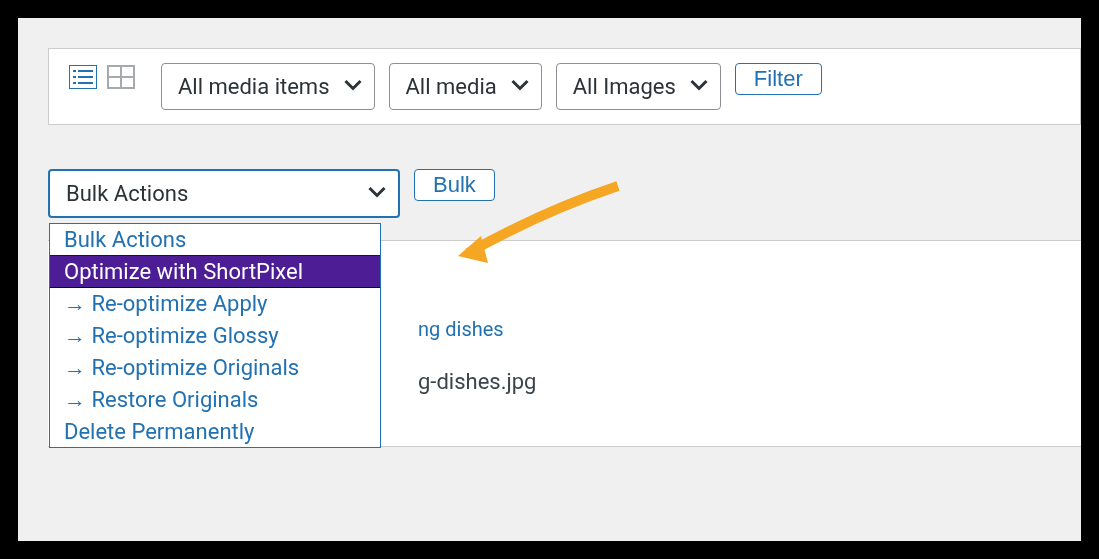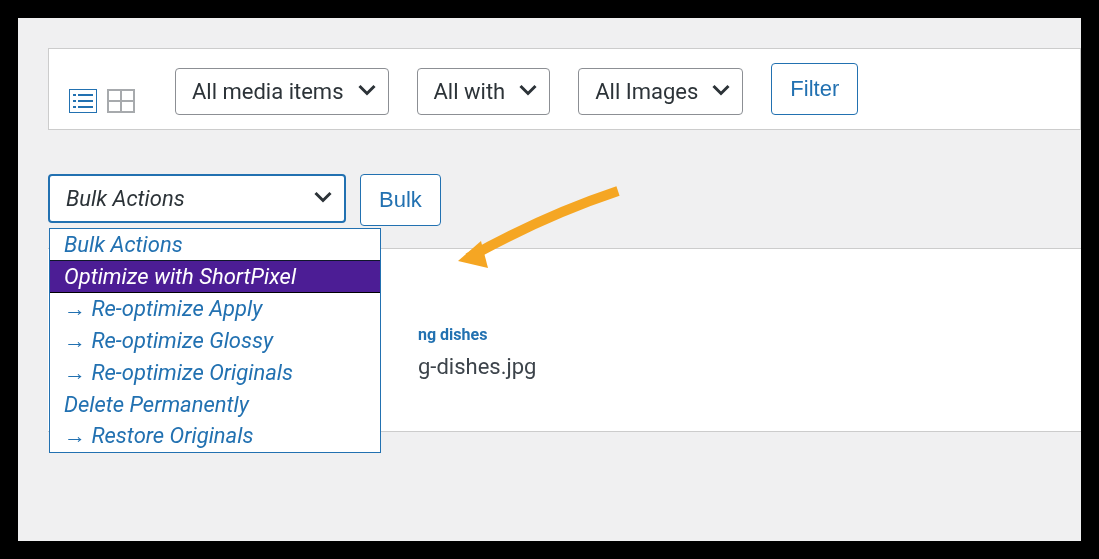--- a/index.html
+++ b/index.html
@@ -16,22 +16,22 @@
       height: 100%;
       padding: 30px 0 0 30px;
       position: relative;
       overflow: hidden;
     }
     .toolbar {
       background: #fff;
       border: 1px solid #ccc;
       padding: 14px 18px;
       display: flex;
-      align-items: flex-end;
-      gap: 28px;
+      align-items: flex-start;
+      gap: 14px;
     }
     .view-switch { display: flex; gap: 6px; margin-right: 10px;}
     .view-btn {
       width: 32px; height: 28px;
       display: flex; align-items: center; justify-content: center;
       color: #8c8f94;
     }
     .view-btn.active { color: #2271b1; }
     .select {
       border: 1px solid #8c8f94;
@@ -47,44 +47,43 @@
     }
     .select .chev {
       position: absolute; right: 12px; top: 50%; transform: translateY(-50%);
       color: #2c3338;
     }
     .btn {
       border: 1px solid #2271b1;
       background: #fff;
       color: #2271b1;
       font-size: 22px;
-      padding: 12px 18px;
+      padding: 2px 18px;
       border-radius: 4px;
       cursor: pointer;
     }
     .actions-row {
       margin-top: 44px;
       display: flex;
       gap: 14px;
       align-items: flex-start;
       position: relative;
     }
     .bulk-select {
       border: 2px solid #2271b1;
       background: #fff;
       color: #2c3338;
       font-size: 22px;
       padding: 10px 44px 10px 16px;
       border-radius: 4px;
-      width: 298px;
+      width: 352px;
       position: relative;
       display: flex;
       align-items: center;
       cursor: pointer;
-      font-style: italic;
     }
     .bulk-select .chev {
       position: absolute; right: 12px; top: 50%; transform: translateY(-50%);
     }
     .dropdown {
       position: absolute;
       top: 52px;
       left: -1px;
       width: 332px;
       background: #fff;
@@ -116,29 +115,29 @@
     .content-area {
       margin-top: 22px;
       background: #fff;
       border-top: 1px solid #ccc;
       border-bottom: 1px solid #ccc;
       padding: 76px 0 52px 0;
       position: relative;
     }
     .item-title {
       color: #2271b1;
-      font-size: 16px;
-      font-weight: 700;
+      font-size: 20px;
+      font-weight: 400;
       margin-left: 370px;
     }
     .item-file {
       color: #3c434a;
       font-size: 22px;
       margin-left: 370px;
-      margin-top: 10px;
+      margin-top: 28px;
     }
     .chev-svg { width: 18px; height: 18px; }
   </style>
 </head>
 <body>
 
 <div class="frame">
 
   <div class="toolbar">
     <div class="view-switch">
@@ -165,21 +164,21 @@
     <div class="select">
       <span>All media items</span>
       <span class="chev">
         <svg class="chev-svg" viewBox="0 0 12 12">
             <path d="M1 3 L6 8 L11 3" fill="none" stroke="#2c3338" stroke-width="2"></path>
           </svg>
       </span>
     </div>
 
     <div class="select">
-      <span>All with</span>
+      <span>All media</span>
       <span class="chev">
         <svg class="chev-svg" viewBox="0 0 12 12">
             <path d="M1 3 L6 8 L11 3" fill="none" stroke="#2c3338" stroke-width="2"></path>
           </svg>
       </span>
     </div>
 
     <div class="select">
       <span>All Images</span>
       <span class="chev">
@@ -199,22 +198,22 @@
         <svg class="chev-svg" viewBox="0 0 12 12">
             <path d="M1 3 L6 8 L11 3" fill="none" stroke="#2c3338" stroke-width="2"></path>
           </svg>
       </span>
       <div class="dropdown">
         <div class="dropdown-item">Bulk Actions</div>
         <div class="dropdown-item hl">Optimize with ShortPixel</div>
         <div class="dropdown-item">→ Re-optimize Apply</div>
         <div class="dropdown-item">→ Re-optimize Glossy</div>
         <div class="dropdown-item">→ Re-optimize Originals</div>
+        <div class="dropdown-item">→ Restore Originals</div>
         <div class="dropdown-item">Delete Permanently</div>
-        <div class="dropdown-item">→ Restore Originals</div>
       </div>
     </div>
     <button class="btn">Bulk</button>
 
     <svg class="arrow" viewBox="0 0 180 110">
       <defs>
         <marker id="ah" markerWidth="10" markerHeight="10" refX="2" refY="5" orient="auto">
           <path d="M0,0 L10,5 L0,10 Z" fill="#f5a623"></path>
         </marker>
       </defs>

